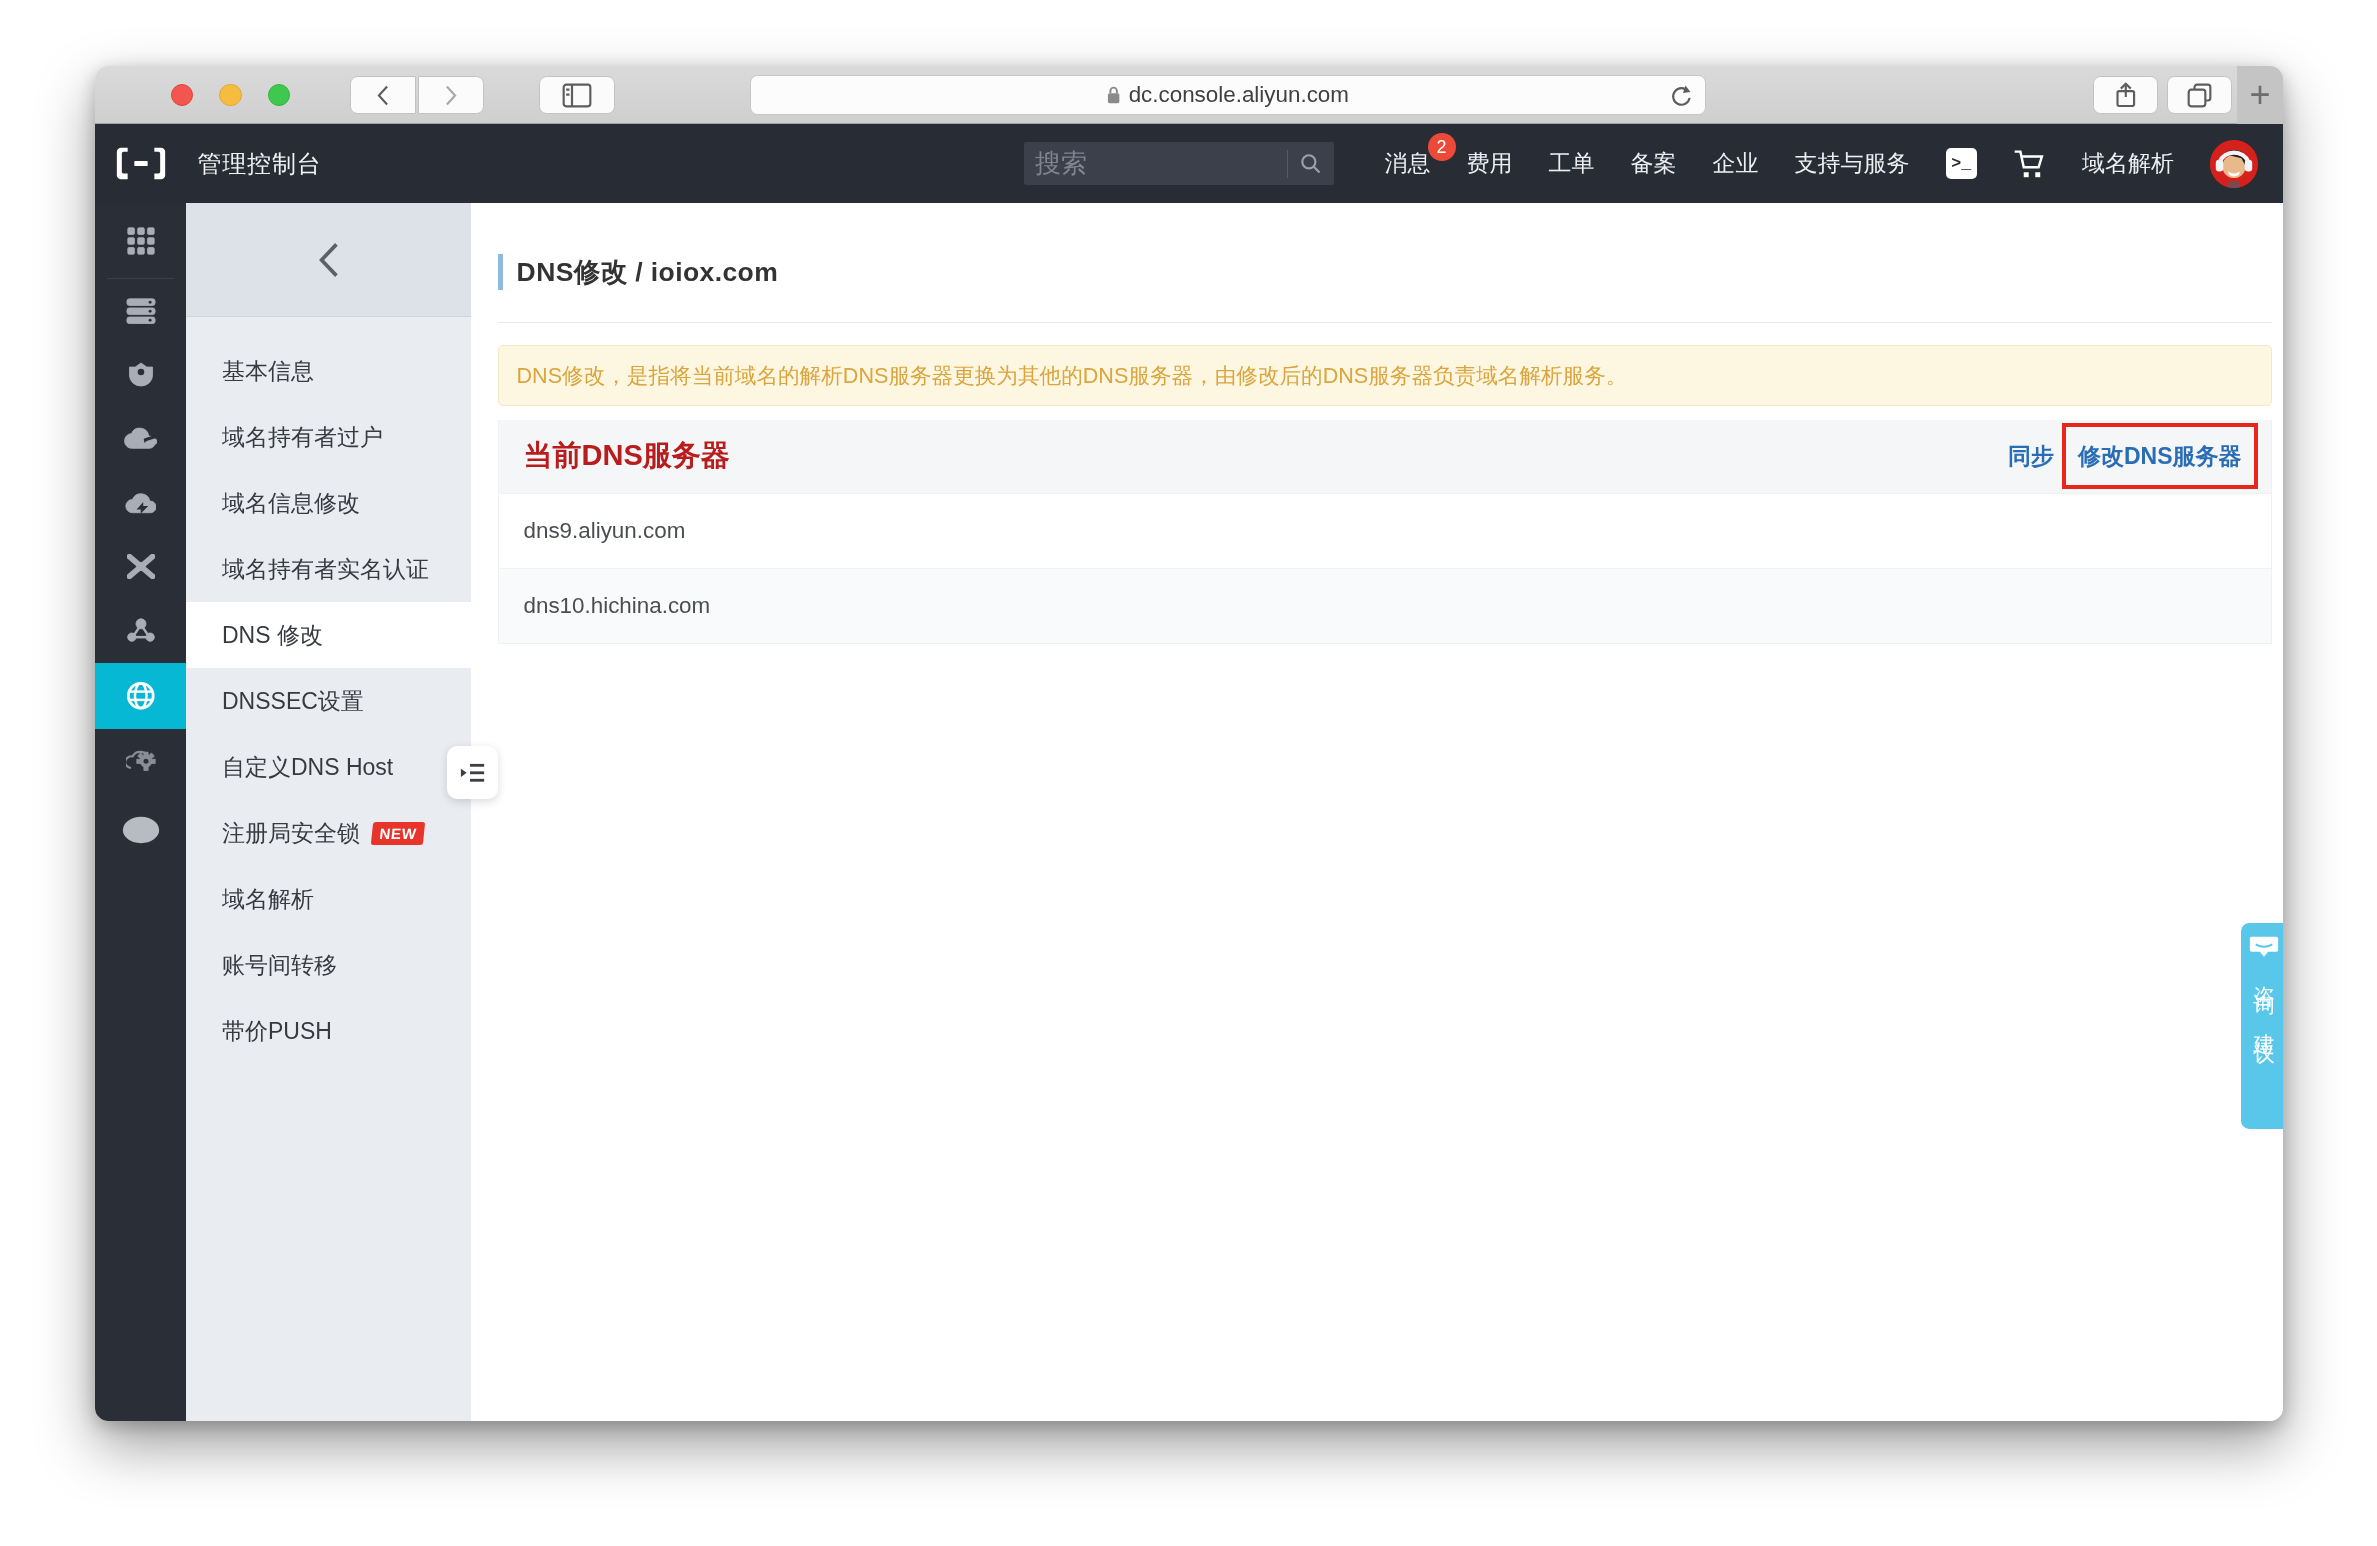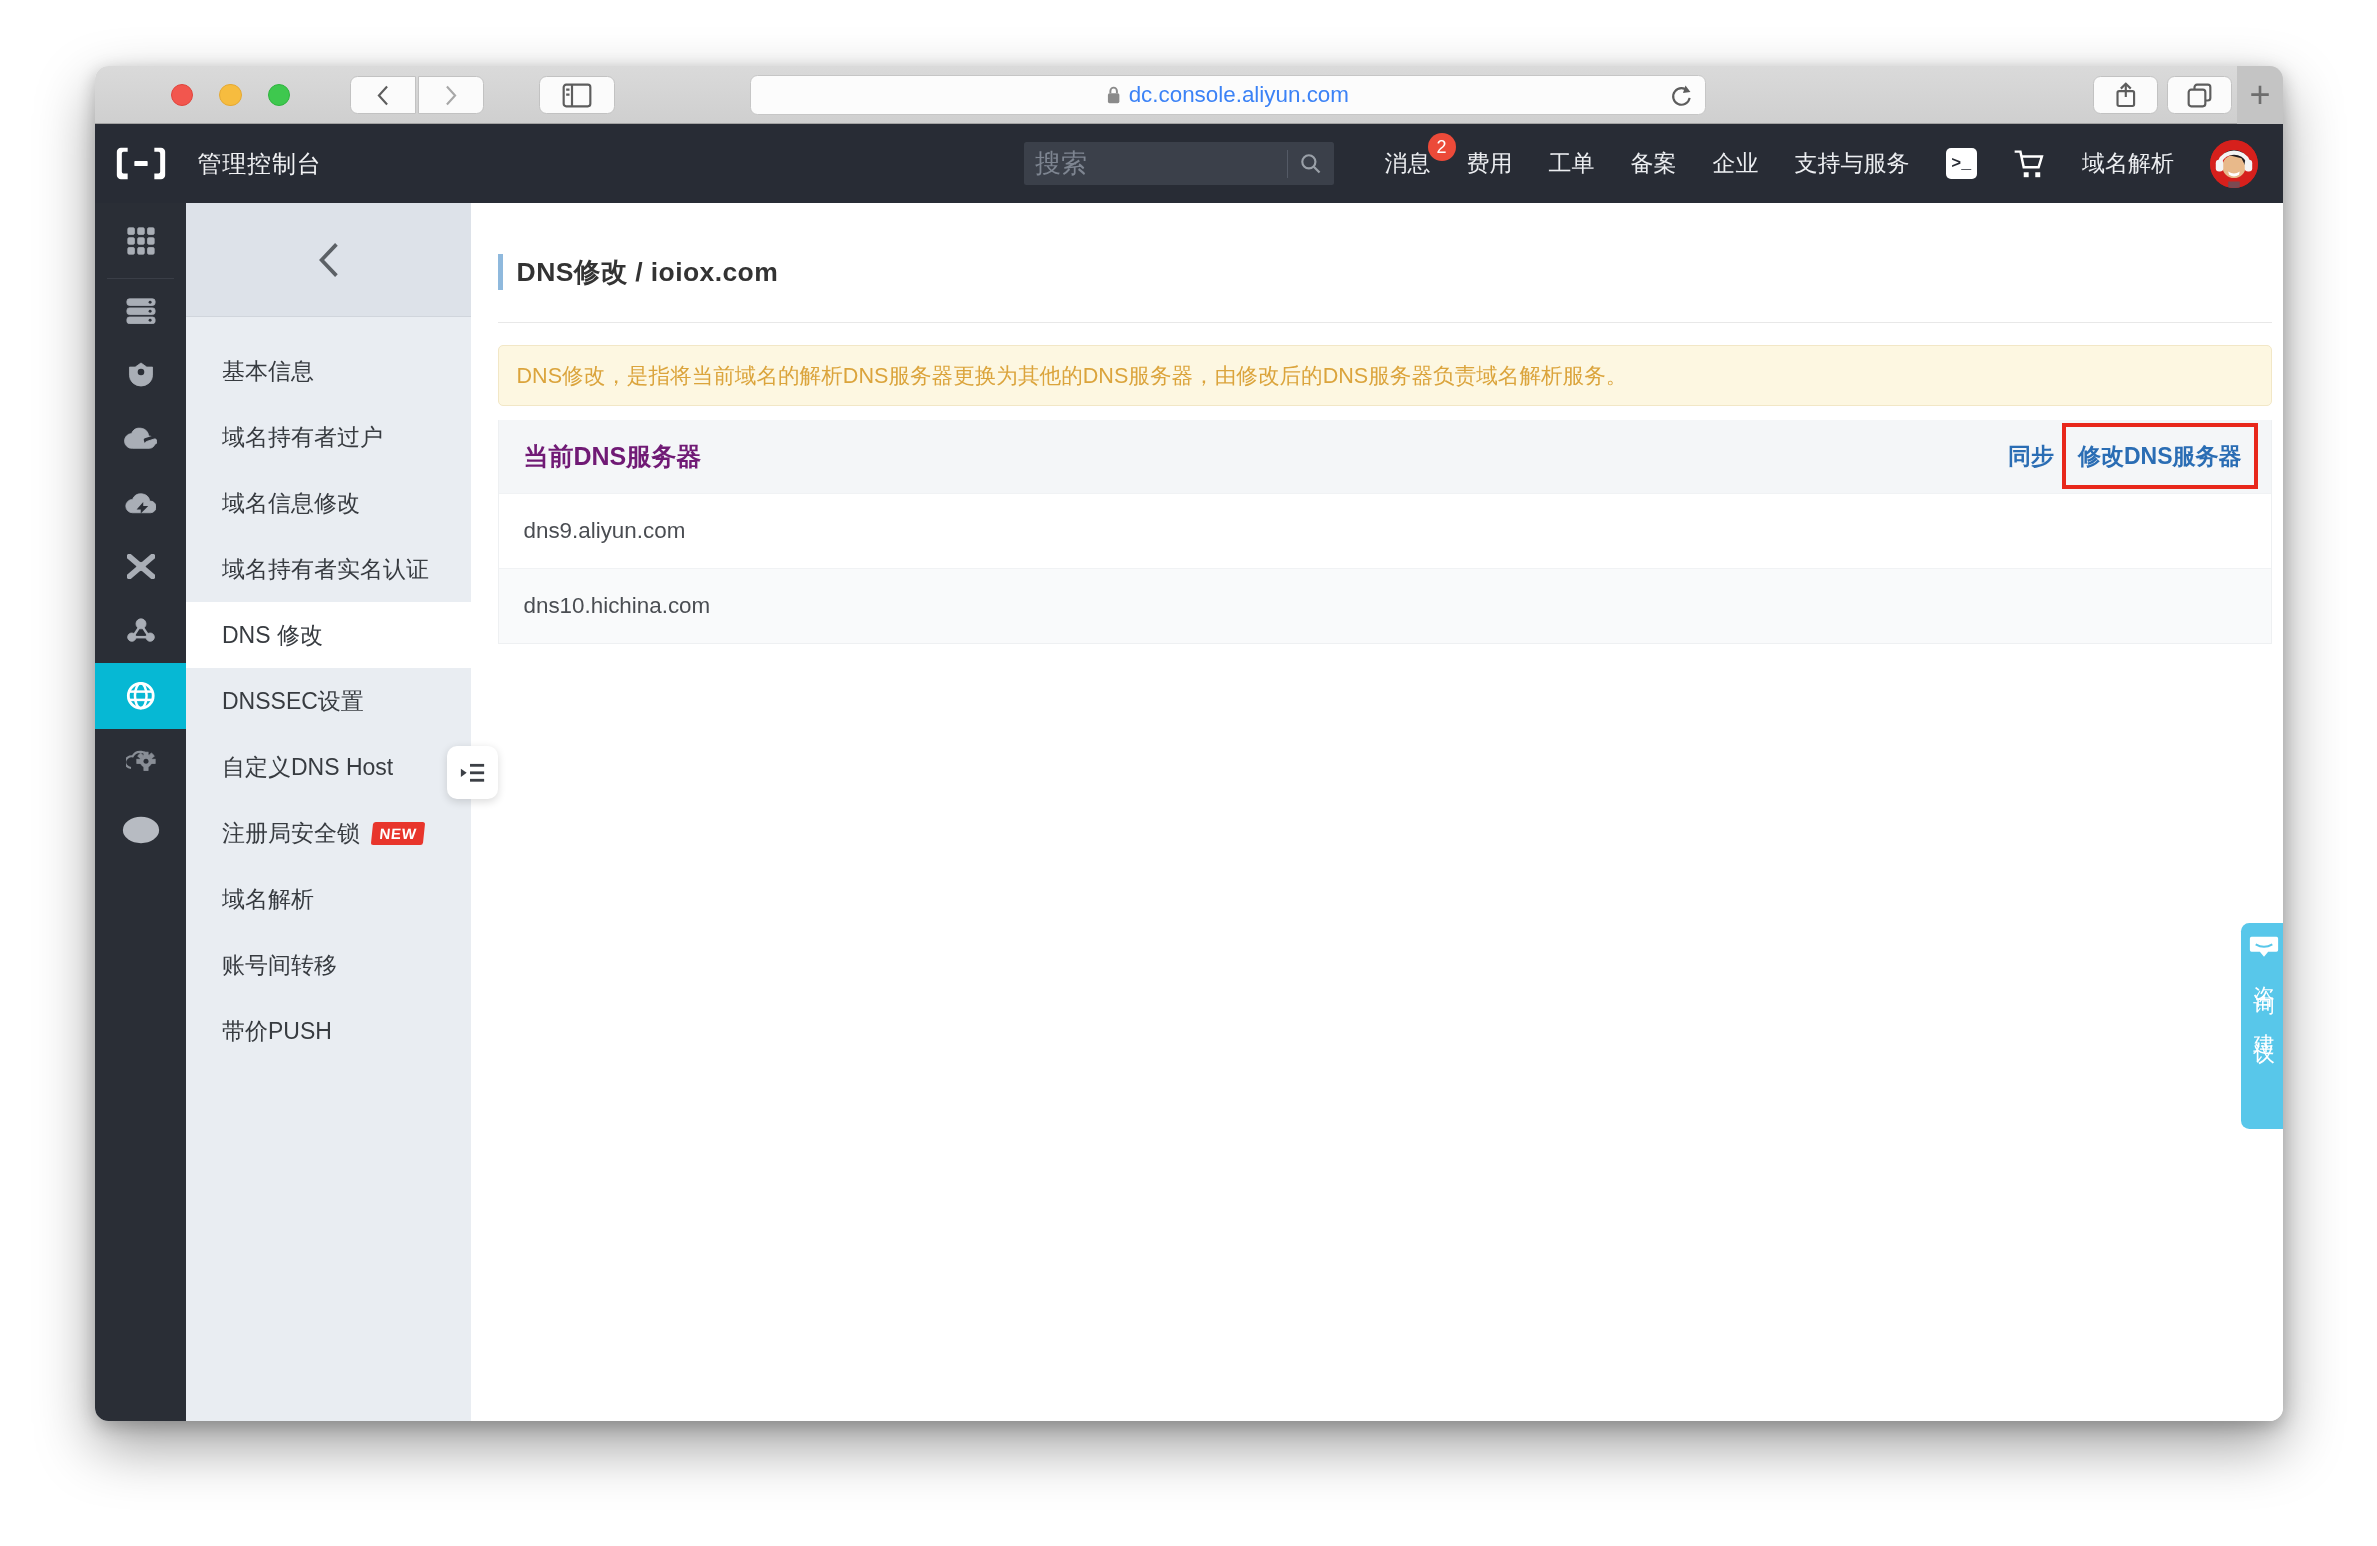--- a/index.html
+++ b/index.html
@@ -38,21 +38,21 @@
   .btn-tabs  { left:2072px; width:65px; }
   .plus-zone {
     position:absolute; right:0; top:0; width:46px; height:58px; background:#c4c4c4;
     display:flex; align-items:center; justify-content:center;
     color:#6d6d6d; font-size:36px; font-weight:300;
   }
   .urlbar {
     position:absolute; left:655px; top:9px; width:956px; height:40px;
     background:#fcfcfc; border:0.8px solid #c6c6c6; border-radius:7.5px;
     display:flex; align-items:center; justify-content:center;
-    font-size:22.4px; color:#3b82f6;
+    font-size:22.4px; color:#404040;
   }
   .lock { display:inline-block; margin-right:8.3px; }
   .reload { position:absolute; right:11.6px; top:6.6px; }
 
   
   .appbar {
     height:79px; background:#282c35; display:flex; align-items:center;
     padding:0 25px 0 21px; color:#fff;
   }
   .logo { width:50px; height:35px; margin-right:31.5px; flex:none; }
@@ -127,21 +127,21 @@
   .notice {
     width:1774px; margin-top:22.4px; background:#fdf7e1; border:0.8px solid #f2e7c6;
     border-radius:5px; padding:15px 18px; font-size:21.6px; color:#dba43c;
   }
 
   .dns-table { width:1774px; margin-top:14px; border:0.8px solid #eef0f2; border-top:none; }
   .t-head {
     height:73px; background:#f4f6f8; display:flex; align-items:center;
     padding:0 25px; position:relative;
   }
-  .t-head-label { font-size:25px; font-weight:bold; color:#701a75; }
+  .t-head-label { font-size:29px; font-weight:bold; color:#b91c1c; }
   .t-actions { margin-left:auto; display:flex; align-items:center;text-align:center; }
   .link { color:#2a6db4; font-size:23px; font-weight:600; cursor:pointer; white-space:nowrap; }
   .red-box { border:4.1px solid #e8271b; padding:13.3px 12.4px; margin-left:7.5px; margin-right:-12.4px; }
   .t-row {
     height:75px; display:flex; align-items:center; padding:0 25px;
     font-size:22.4px; color:#4a4d52; border-top:0.8px solid #f0f2f4;
   }
   .t-row.alt { background:#f9fafb; }
 
   

